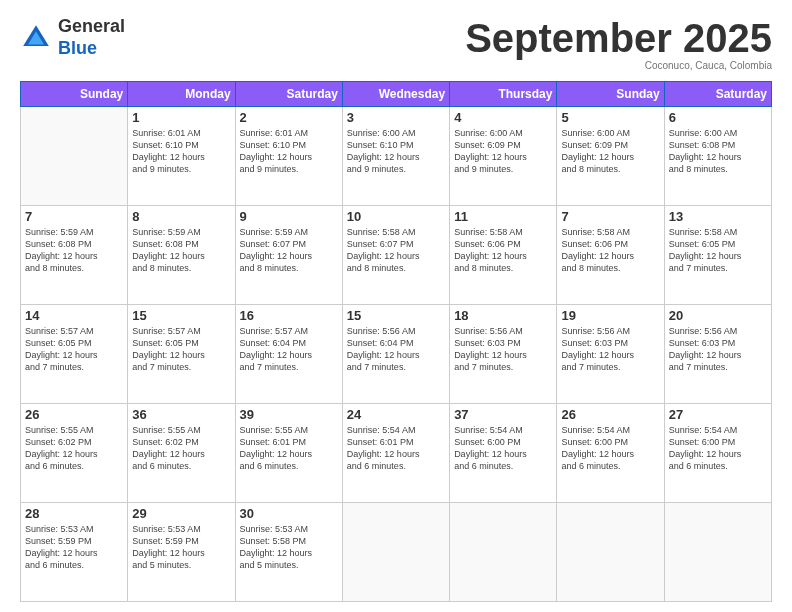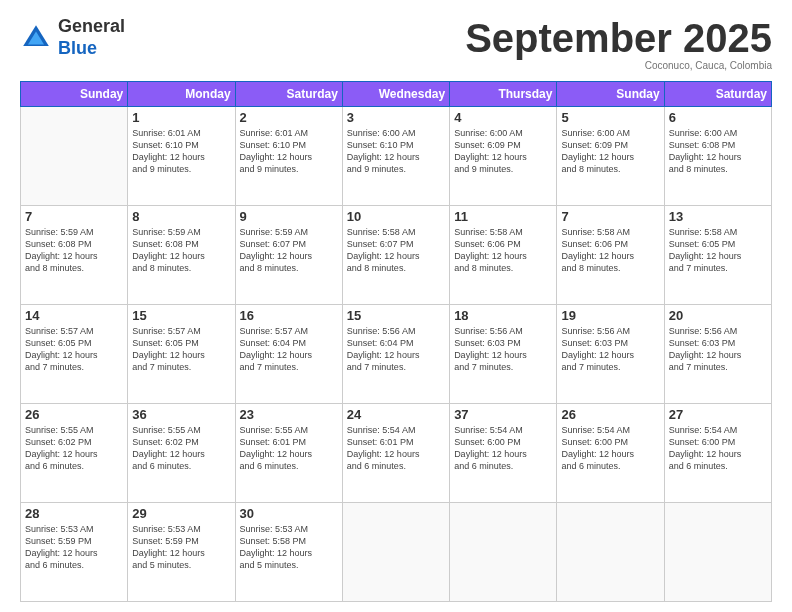--- a/index.html
+++ b/index.html
@@ -215,21 +215,21 @@
         <tr>
           <td>
             <span class="day-num">26</span>
             <div class="day-info">Sunrise: 5:55 AM<br>Sunset: 6:02 PM<br>Daylight: 12 hours<br>and 6 minutes.</div>
           </td>
           <td>
             <span class="day-num">36</span>
             <div class="day-info">Sunrise: 5:55 AM<br>Sunset: 6:02 PM<br>Daylight: 12 hours<br>and 6 minutes.</div>
           </td>
           <td>
-            <span class="day-num">23</span>
+            <span class="day-num">39</span>
             <div class="day-info">Sunrise: 5:55 AM<br>Sunset: 6:01 PM<br>Daylight: 12 hours<br>and 6 minutes.</div>
           </td>
           <td>
             <span class="day-num">24</span>
             <div class="day-info">Sunrise: 5:54 AM<br>Sunset: 6:01 PM<br>Daylight: 12 hours<br>and 6 minutes.</div>
           </td>
           <td>
             <span class="day-num">37</span>
             <div class="day-info">Sunrise: 5:54 AM<br>Sunset: 6:00 PM<br>Daylight: 12 hours<br>and 6 minutes.</div>
           </td>

